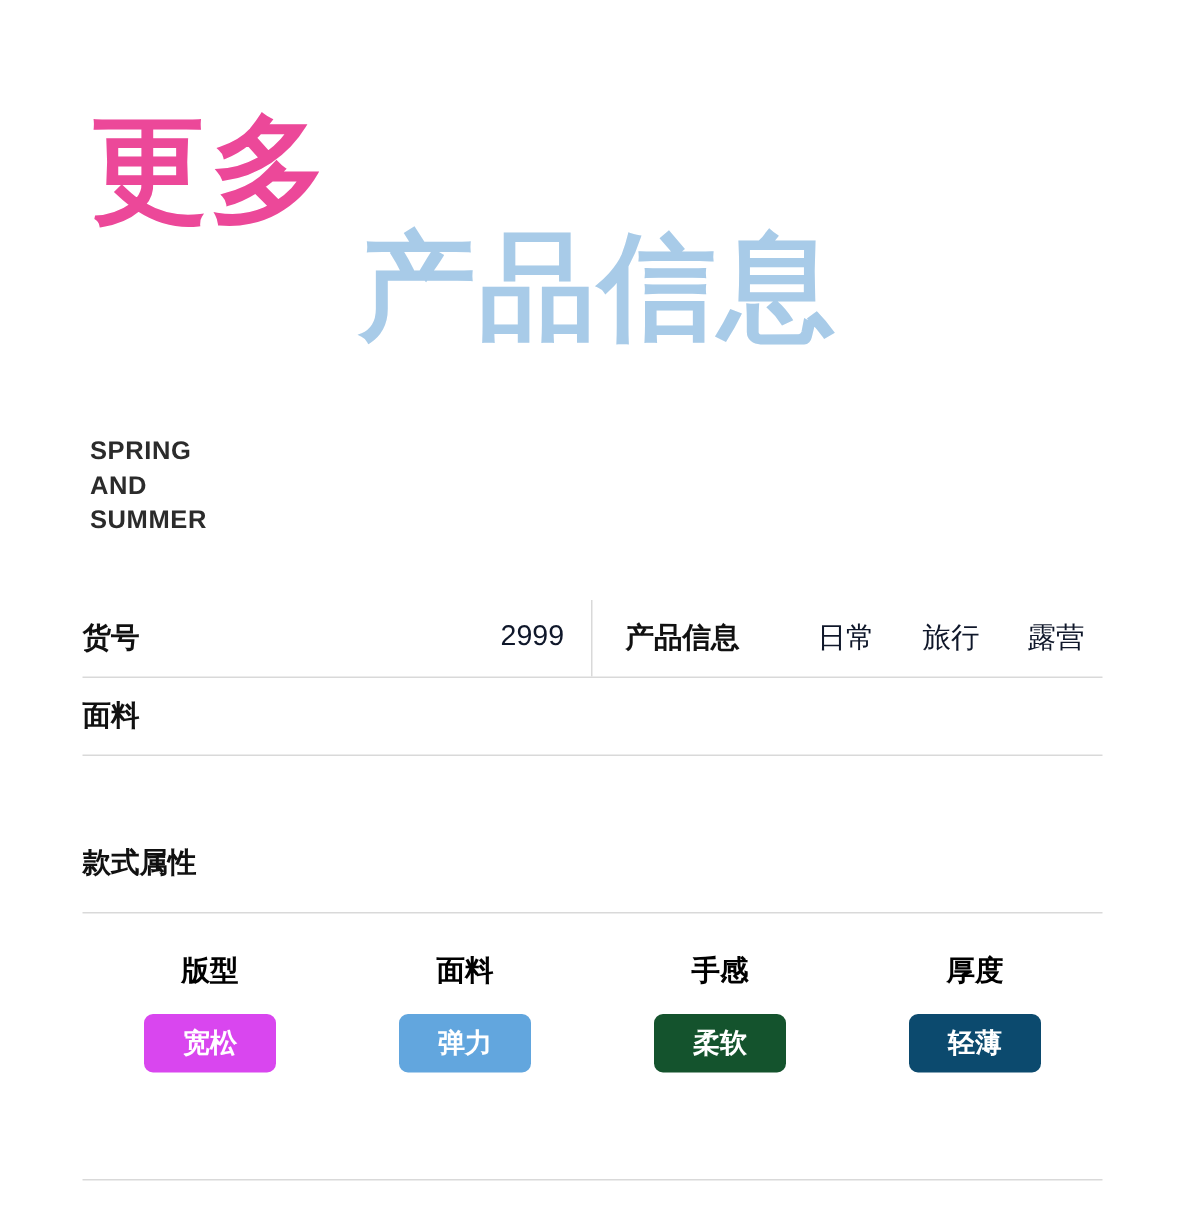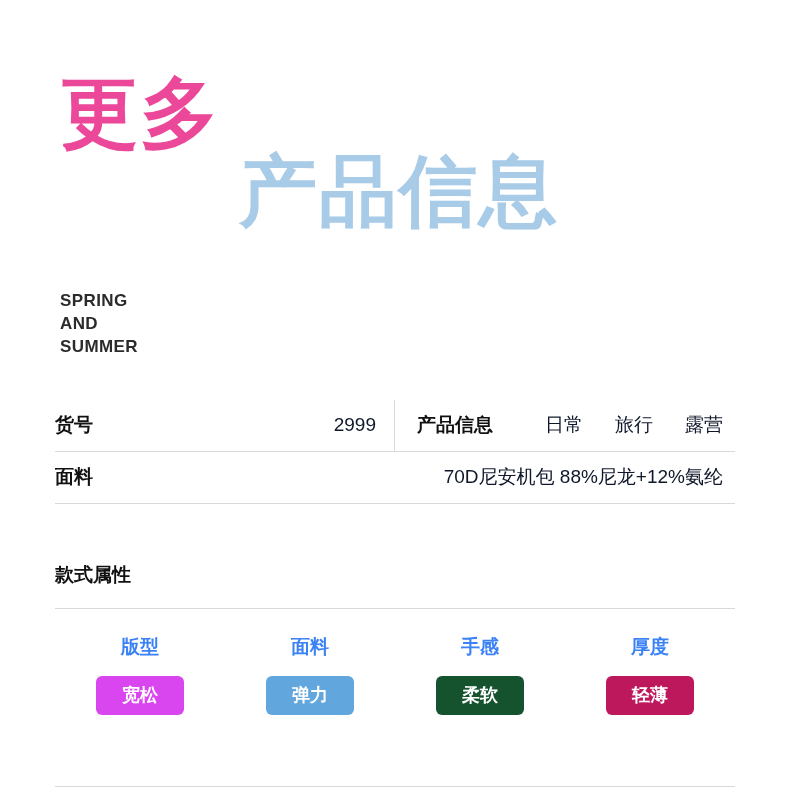--- a/index.html
+++ b/index.html
@@ -130,21 +130,21 @@
   }
   .attr-col {
     width: 170px;
     display: flex;
     flex-direction: column;
     align-items: center;
   }
   .attr-name {
     font-size: 19px;
     font-weight: 700;
-    color: #3b82f6;
+    color: #000000;
     margin-bottom: 16px;
   }
   .attr-chip {
     font-size: 18px;
     font-weight: 700;
     color: #ffffff;
     background: #62a6de;
     border-radius: 6px;
     padding: 8px 26px;
     line-height: 1.3;
@@ -184,21 +184,20 @@
         <span class="cell-val">日常</span>
         <span class="cell-val">旅行</span>
         <span class="cell-val">露营</span>
       </span>
     </div>
   </div>
 
   <div class="spec-row">
     <div class="cell cell-full">
       <span class="cell-key">面料</span>
-      <span class="cell-val">70D尼安机包  88%尼龙+12%氨纶</span>
     </div>
   </div>
 
 </div>
 
 <div class="attr-title">款式属性</div>
 <div class="attr-rule"></div>
 
 <div class="attr-grid">
   <div class="attr-col">
@@ -208,17 +207,17 @@
   <div class="attr-col">
     <div class="attr-name">面料</div>
     <div class="attr-chip" style="background: rgb(98, 166, 222);">弹力</div>
   </div>
   <div class="attr-col">
     <div class="attr-name">手感</div>
     <div class="attr-chip" style="background: #14532d;">柔软</div>
   </div>
   <div class="attr-col">
     <div class="attr-name">厚度</div>
-    <div class="attr-chip" style="background: #be185d;">轻薄</div>
+    <div class="attr-chip" style="background: #0c4a6e;">轻薄</div>
   </div>
 </div>
 
 <div class="bottom-rule"></div>
 
 </body></html>

